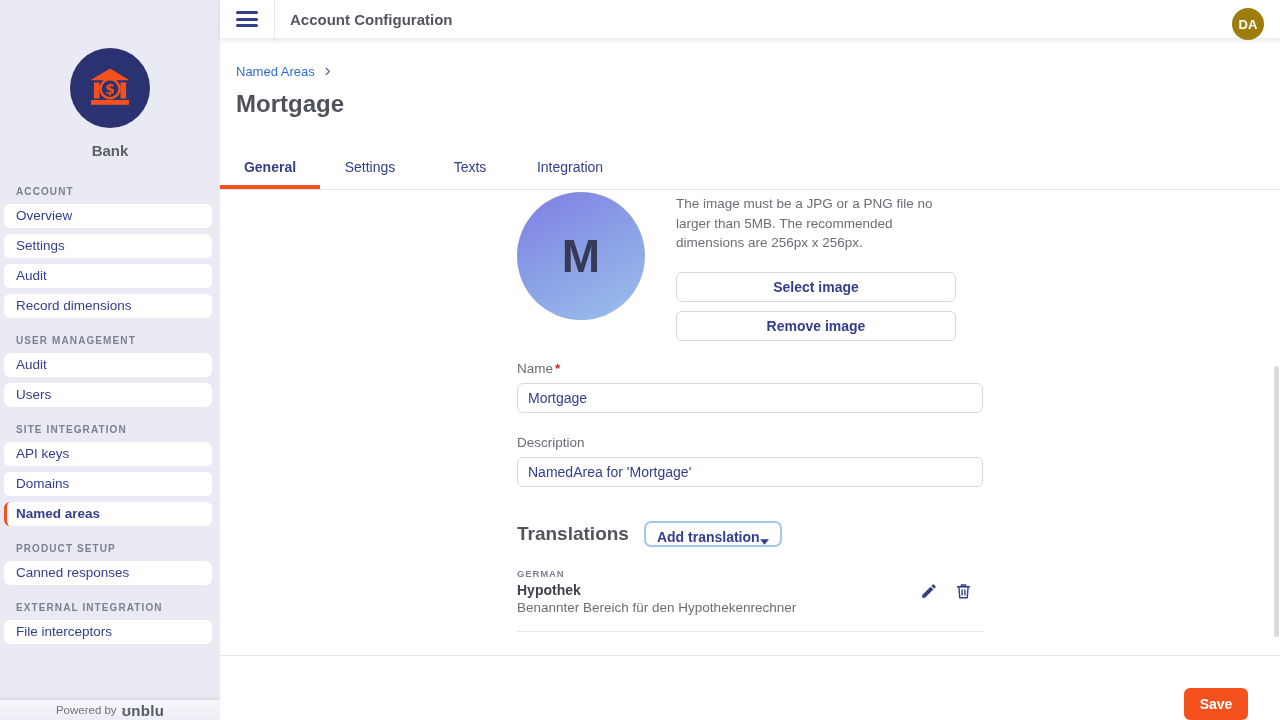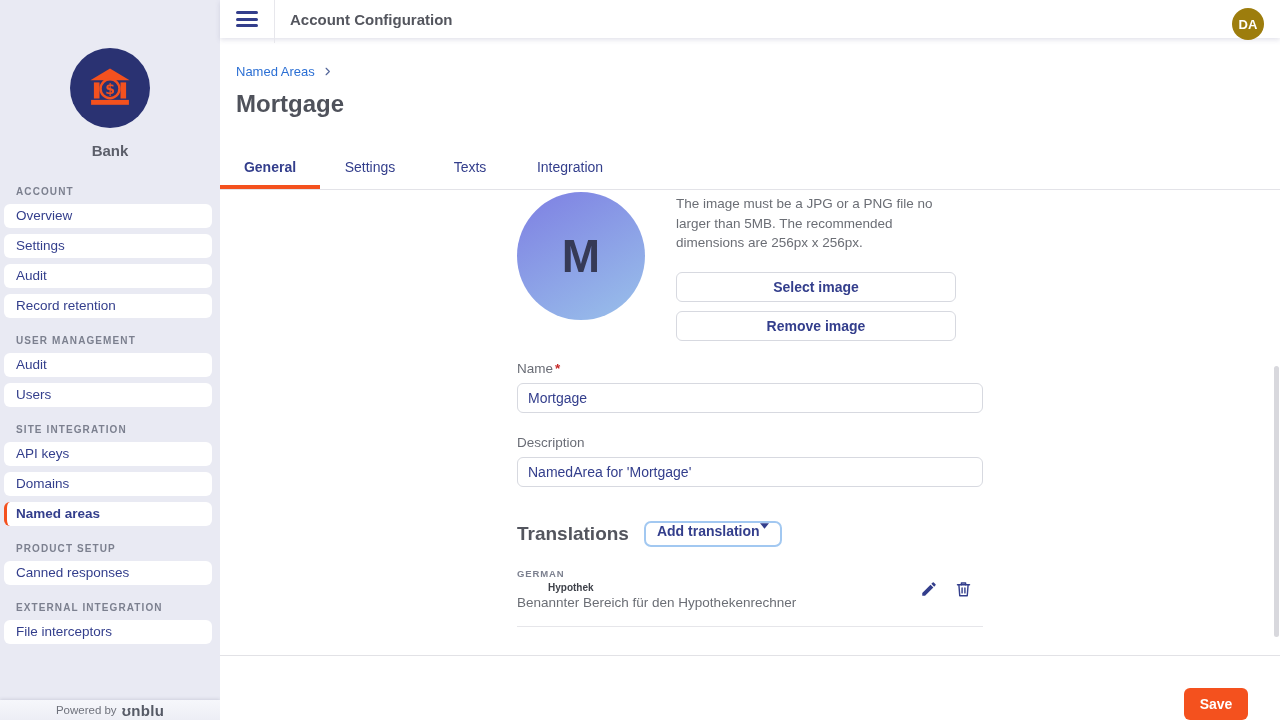--- a/index.html
+++ b/index.html
@@ -99,27 +99,27 @@
     border-radius:6px; padding:0 10px; font-size:14px; color:#333E8C;
     font-family:inherit; background:#fff;
   }
   .field-label.second { margin-top:22px; }
 
   .translations-row { margin-top:34px; display:flex; align-items:center; gap:15px; }
   .translations-title { font-size:19px; font-weight:700; color:#53555E; }
   .btn-add {
     height:26px; padding:0 11px; background:#fff; border:2px solid #A2C8F1;
     border-radius:7px; font-size:14px; font-weight:700; color:#333E8C; cursor:pointer;
-    display:flex; align-items:flex-start; gap:0; font-family:inherit;
+    display:flex; align-items:flex-end; gap:0; font-family:inherit;
   }
 
   .entry { margin-top:21px; display:flex; align-items:center; }
   .entry-texts { flex:1; }
   .entry-lang { font-size:9.5px; font-weight:700; letter-spacing:0.9px; color:#7C808F; }
-  .entry-title { margin-top:3px; font-size:10px; font-weight:700; color:#3F424A;margin-left:31px; }
+  .entry-title { margin-top:3px; font-size:14px; font-weight:700; color:#3F424A; }
   .entry-desc { margin-top:2px; font-size:13.5px; color:#6B6E75; }
   .entry-actions { display:flex; gap:17px; padding-right:11px; }
   .icon-btn { background:none; border:none; cursor:pointer; padding:0; display:flex; }
   .entry-divider { margin-top:16px; border-bottom:1px solid #E6E6EA; width:466px; }
 
   .scroll-thumb {
     position:absolute; right:1px; top:176px; width:5px; height:271px;
     background:#D8D8DD; border-radius:3px; cursor:pointer;
   }
 
@@ -151,21 +151,21 @@
       </div>
       <div class="logo-label">Bank</div>
     </div>
 
     <nav class="nav">
       <div class="nav-section">
         <div class="nav-header">Account</div>
         <div class="nav-item"><span>Overview</span></div>
         <div class="nav-item"><span>Settings</span></div>
         <div class="nav-item"><span>Audit</span></div>
-        <div class="nav-item"><span>Record retention</span></div>
+        <div class="nav-item"><span>Record dimensions</span></div>
       </div>
       <div class="nav-section">
         <div class="nav-header">User management</div>
         <div class="nav-item"><span>Audit</span></div>
         <div class="nav-item"><span>Users</span></div>
       </div>
       <div class="nav-section">
         <div class="nav-header">Site integration</div>
         <div class="nav-item"><span>API keys</span></div>
         <div class="nav-item"><span>Domains</span></div>

